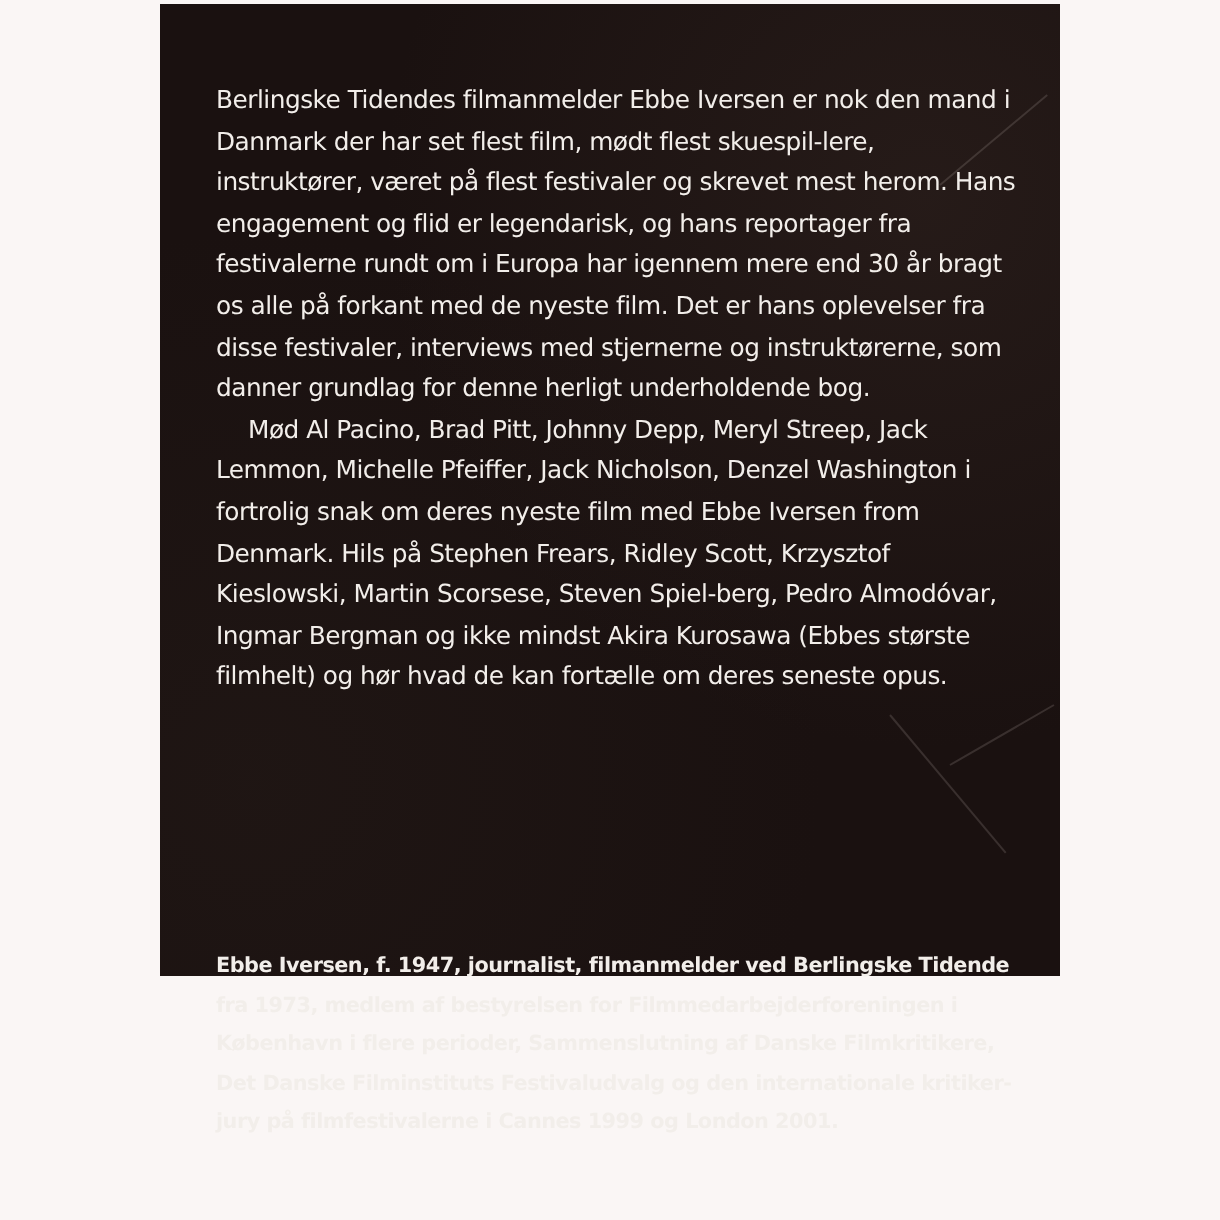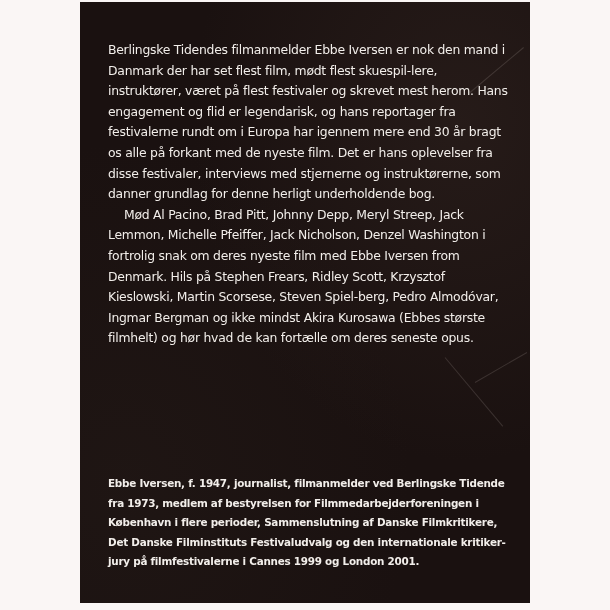--- a/index.html
+++ b/index.html
@@ -12,21 +12,21 @@
       background: #faf6f5;
       position: relative;
       overflow: hidden;
       font-family: "DejaVu Sans", sans-serif;
     }
     .cover {
       position: absolute;
       left: 80px;
       top: 2px;
       width: 450px;
-      height: 601px;
+      height: 486px;
       background: #1a1110;
       background-image:
         radial-gradient(ellipse at 85% 20%, rgba(60,45,40,0.35) 0%, rgba(0,0,0,0) 50%),
         radial-gradient(ellipse at 10% 80%, rgba(45,35,30,0.25) 0%, rgba(0,0,0,0) 50%);
       color: #f2eeea;
       box-sizing: border-box;
     }
     .main-text {
       position: absolute;
       left: 28px;

